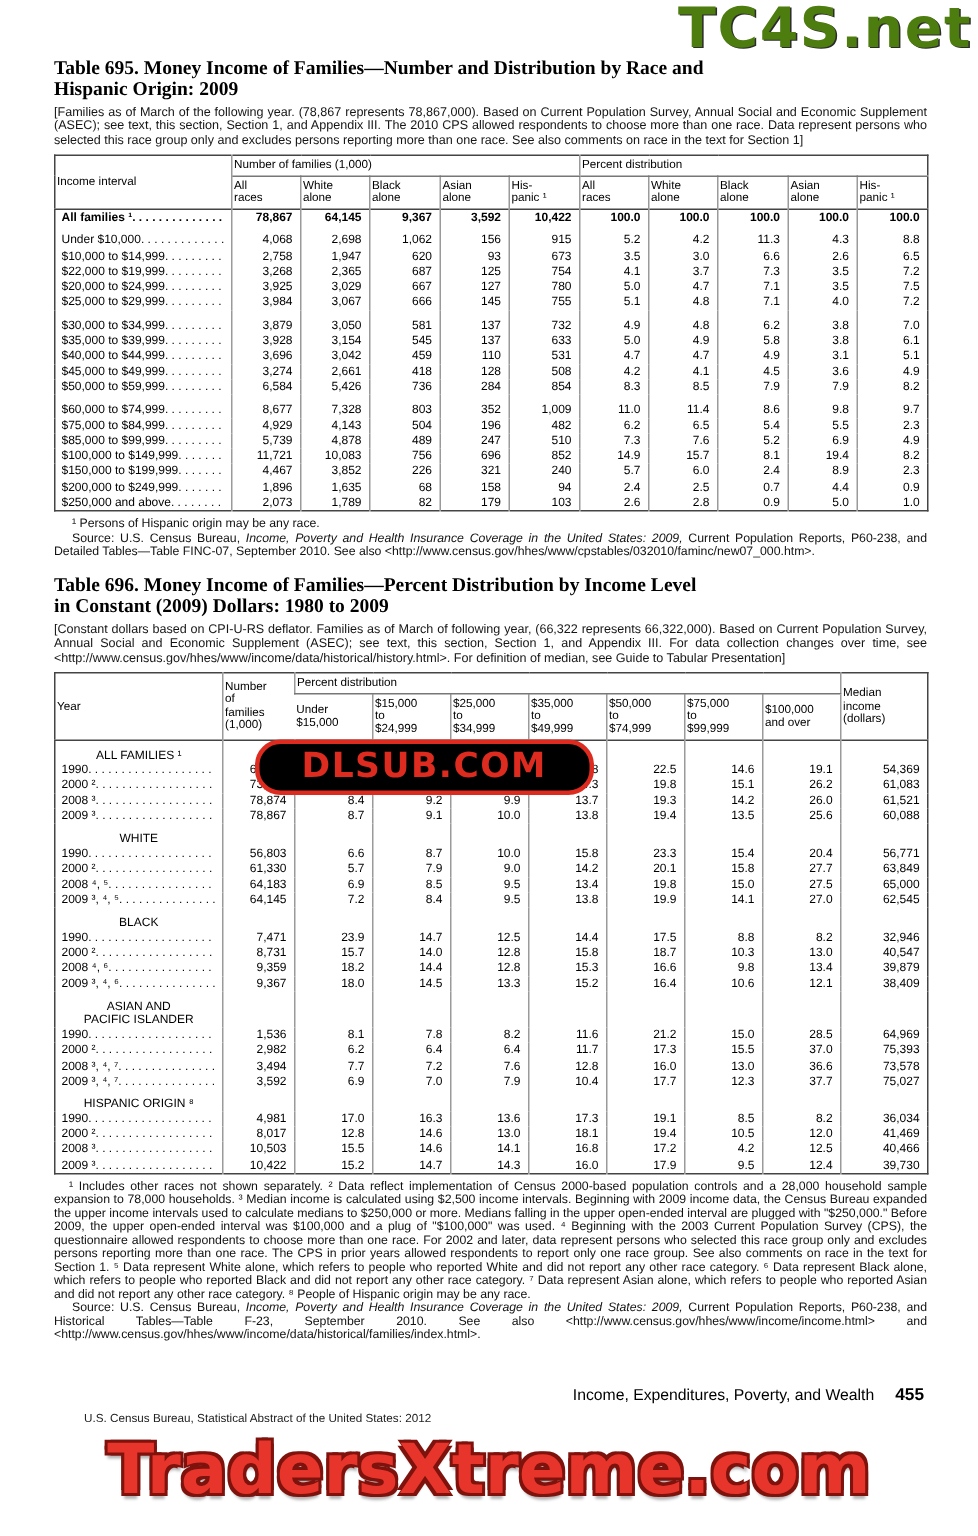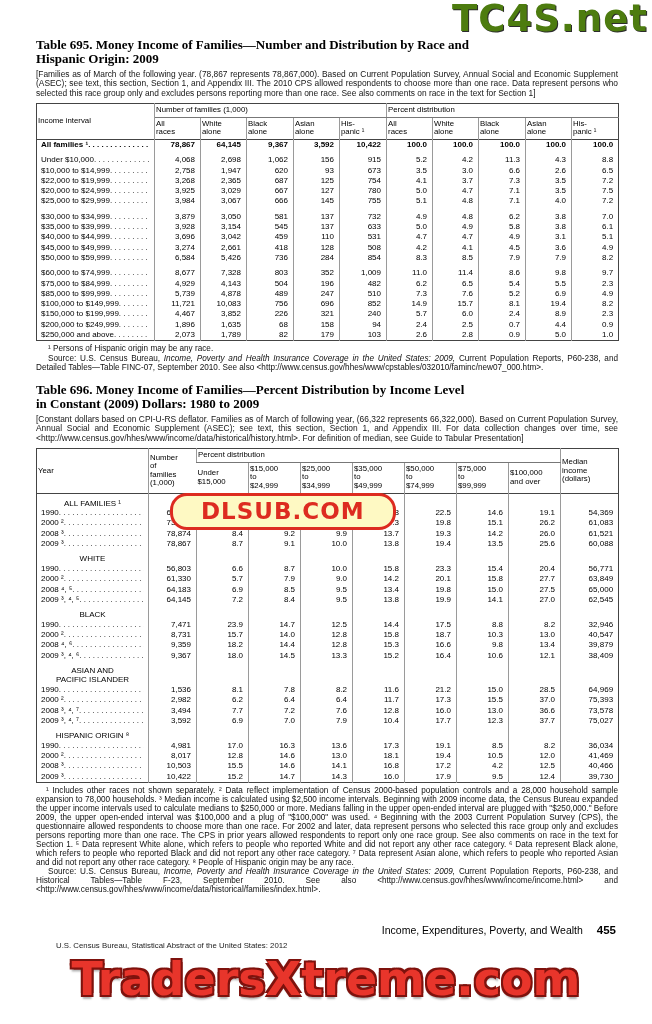--- a/index.html
+++ b/index.html
@@ -35,21 +35,21 @@
   .sect-gap{height:11px}
   .fnblock{font-size:8.2px;line-height:9.0px;margin-top:3px;text-align:justify;text-indent:10px}
 
   .pagefoot{position:absolute;top:924px;right:36px;font-family:Liberation Sans, sans-serif;font-size:10.5px;color:#000;z-index:3}
   .pagefoot .pageno{font-weight:700;font-size:11.5px;margin-left:14px}
   .bureau{position:absolute;top:941px;left:56px;font-size:7.8px;color:#222;z-index:3}
 
   .wm-top{position:absolute;top:0;right:4px;z-index:9;
     font-family:"DejaVu Sans", sans-serif;font-weight:700;font-size:37px;line-height:38px;
     letter-spacing:1px;color:#4d7c0f;text-shadow:1px 1px 0 #2c2c2c}
-  .wm-mid{position:absolute;top:493px;left:170px;z-index:9;background:#fef9c3;
+  .wm-mid{position:absolute;top:493px;left:170px;z-index:9;background:#000000;
     border:3px solid #dd2b20;border-radius:17px;padding:2px 28px 3px;
     font-family:"DejaVu Sans", sans-serif;font-weight:700;font-size:23px;letter-spacing:1px;color:#dd2b20}
   .wm-bottom{position:absolute;top:952px;left:0;width:652px;text-align:center;z-index:9;
     font-family:"DejaVu Sans", sans-serif;font-weight:700;font-size:46px;line-height:54px;color:#e8352b;
     text-shadow:-2px -2px 0 #7e120d,2px -2px 0 #7e120d,-2px 2px 0 #7e120d,2px 2px 0 #7e120d,0 4px 2px rgba(0,0,0,0.3)}
 </style>
 </head>
 <body>
 
 <div class="page">

